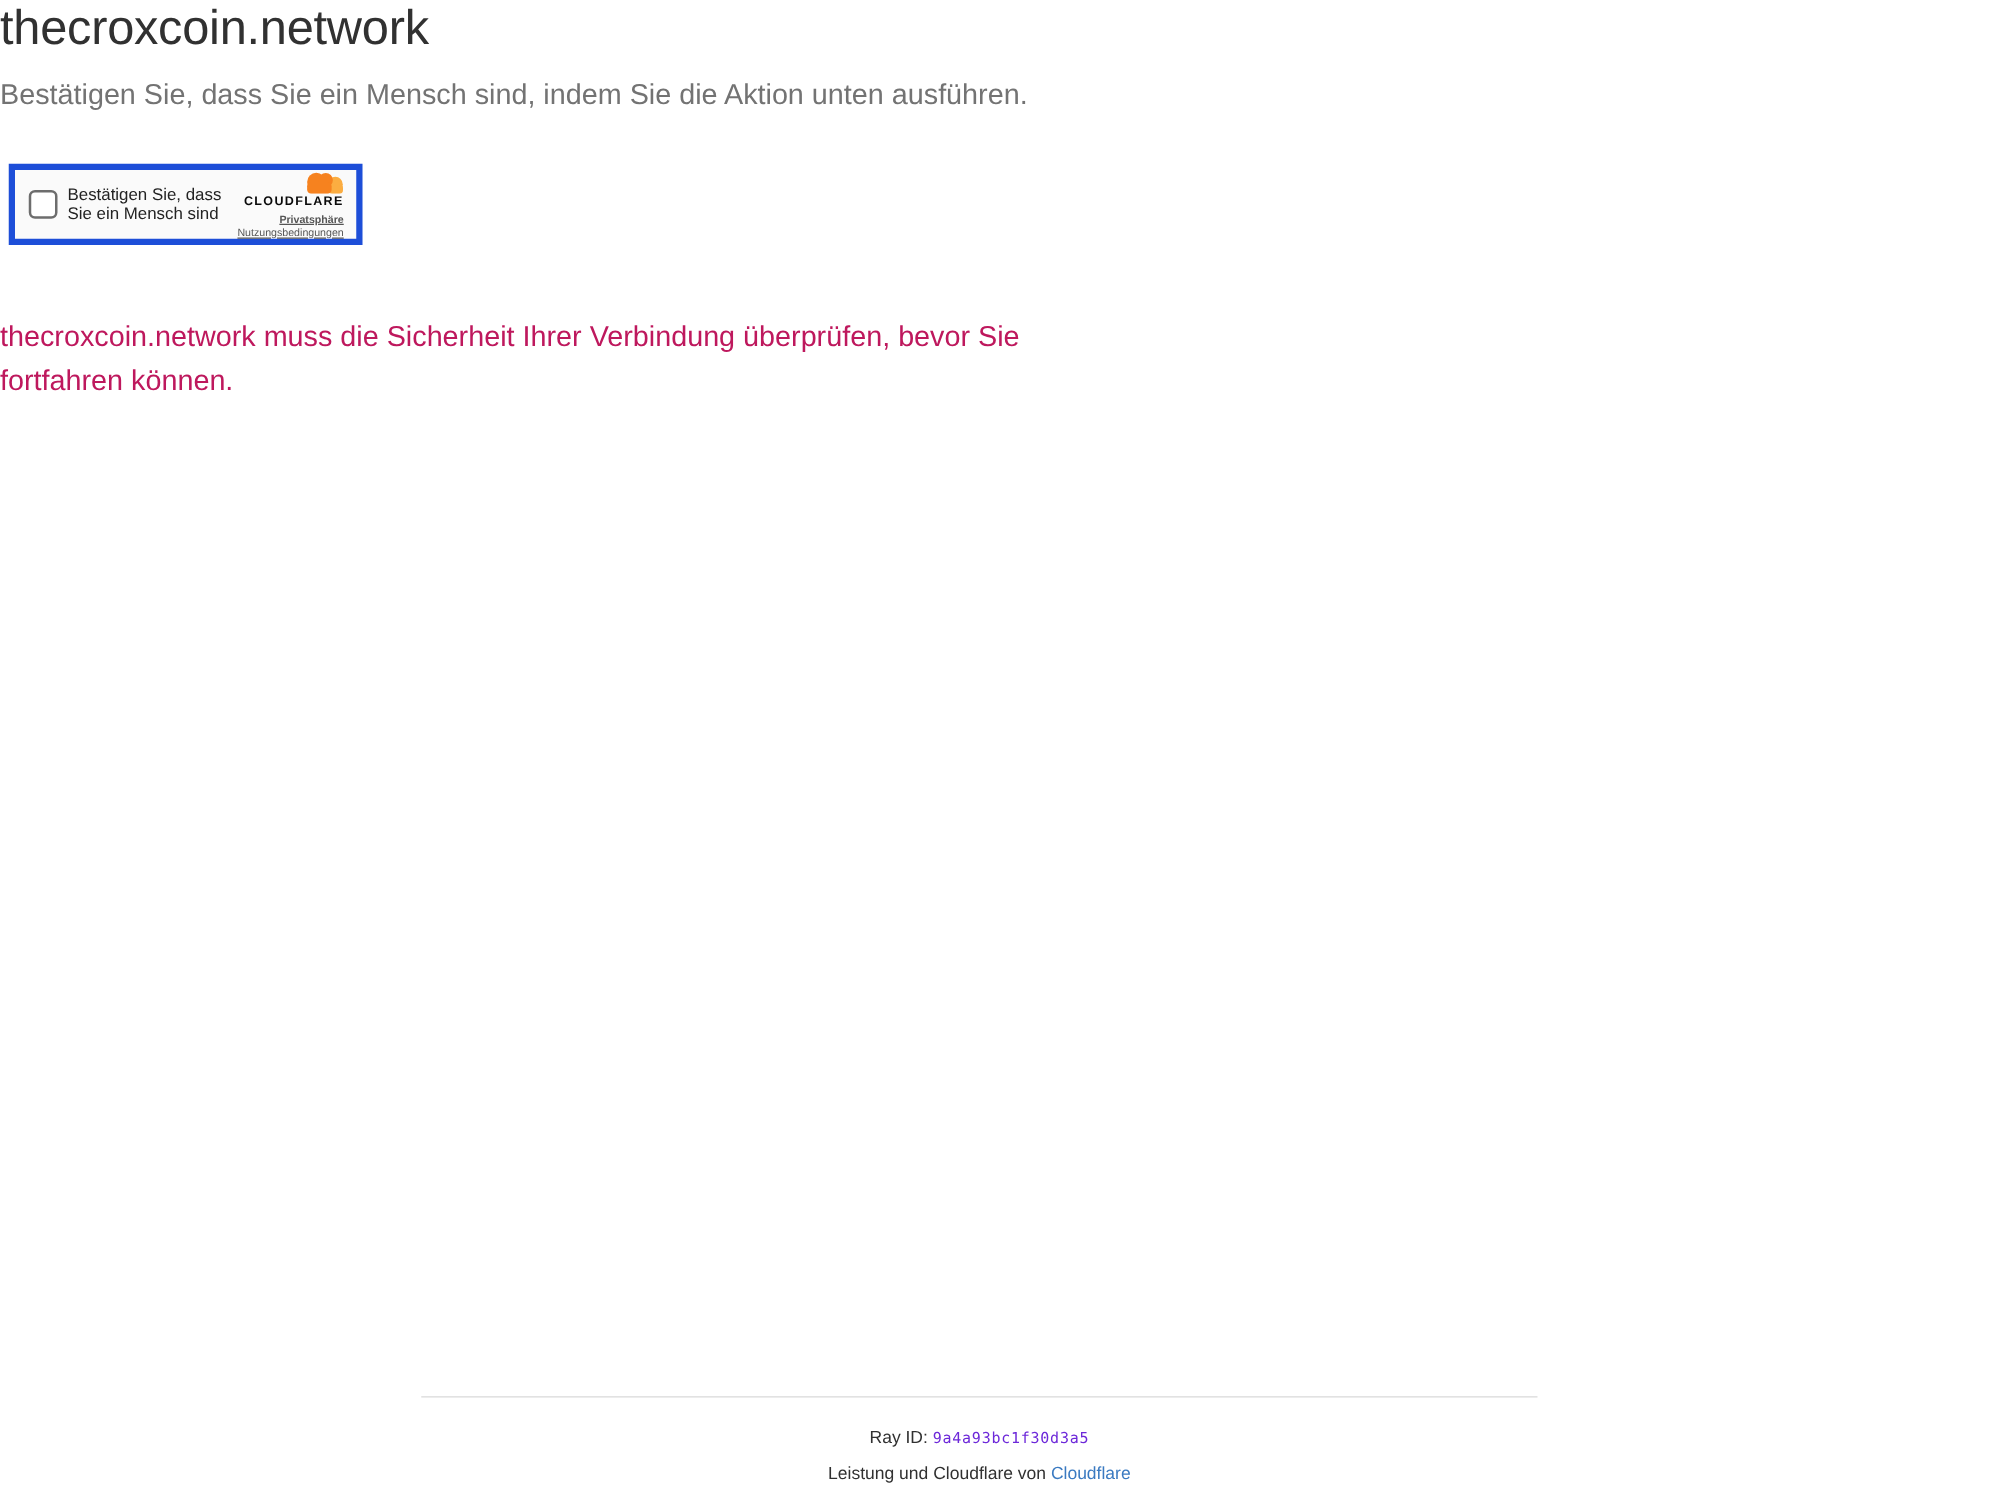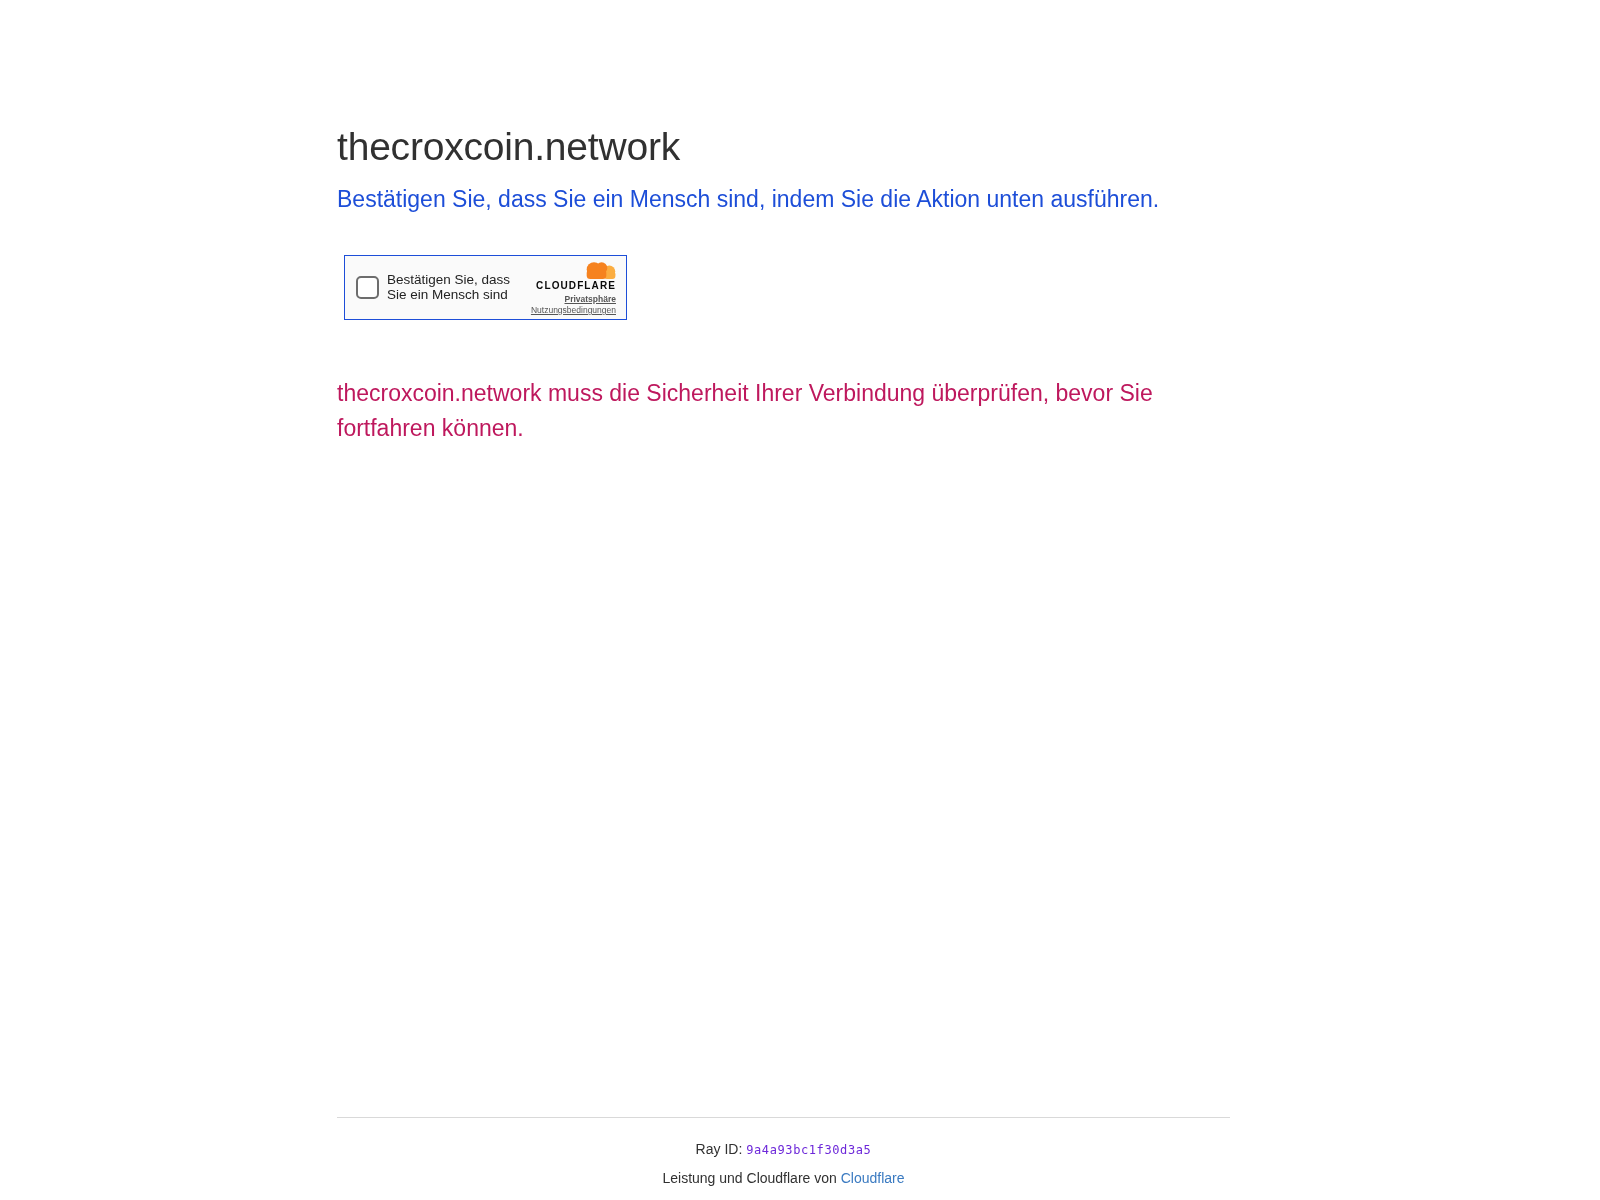--- a/index.html
+++ b/index.html
@@ -5,46 +5,44 @@
   * { margin: 0; padding: 0; box-sizing: border-box; }
   html, body { background: #ffffff; }
   body {
     width: 1600px; height: 1200px;
     position: relative; overflow: hidden;
     font-family: "Liberation Sans", sans-serif;
     color: #313131;
     -webkit-font-smoothing: antialiased;
   }
   .container {
-    margin-left: 337px;
     width: 893px;
-    padding-top: 124px;
   }
   .site-title {
     font-size: 39px;
     font-weight: 500;
     line-height: 1.2;
     color: #313131;
     letter-spacing: -0.2px;
   }
   .subtitle {
     margin-top: 12px;
     font-size: 23px;
     font-weight: 400;
     line-height: 32px;
-    color: #1d4ed8;
+    color: #737373;
   }
   
   .turnstile {
     margin-top: 40px;
     margin-left: 7px;
     width: 283px;
     height: 65px;
     background: #fafafa;
-    border: 1px solid #1d4ed8;
+    border: 5px solid #1d4ed8;
     display: flex;
     align-items: center;
     justify-content: space-between;
     padding: 0 10px 0 11px;
   }
   .cb-wrap { display: flex; align-items: center; }
   .checkbox {
     width: 23px; height: 23px;
     background: #ffffff;
     border: 2px solid #6d6d6d;

